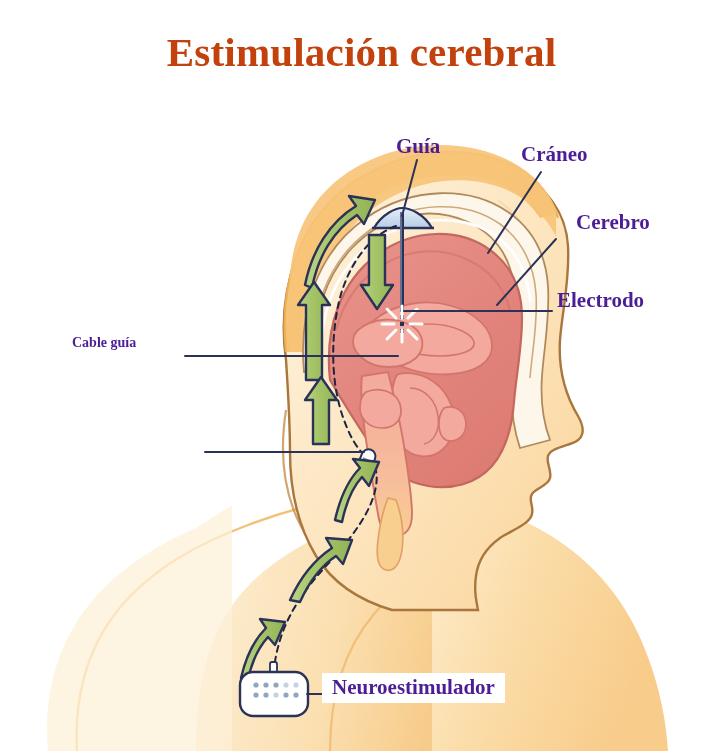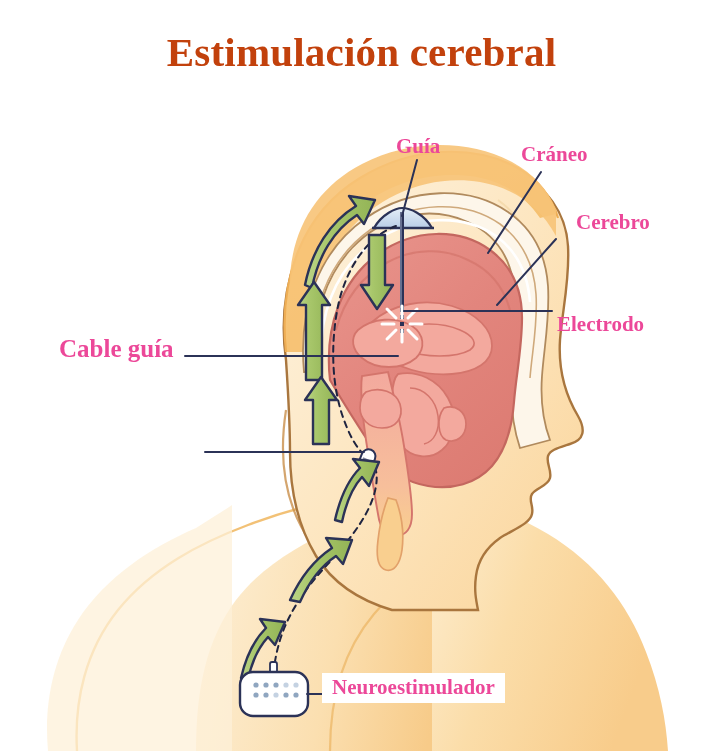--- a/index.html
+++ b/index.html
@@ -38,33 +38,33 @@
     font-weight: bold;
     font-size: 41px;
     letter-spacing: 0.2px;
     color: #c2410c;
     white-space: nowrap;
   }
   .callout {
     position: absolute;
     font-family: "Liberation Serif", "DejaVu Serif", serif;
     font-weight: bold;
-    color: #ec4899;
+    color: #4c1d95;
     white-space: nowrap;
     line-height: 1.1;
   }
   .callout.boxed {
     background: #ffffff;
     padding: 3px 10px 4px 10px;
   }
   #label-guia      { left: 396px; top: 135px; font-size: 21px; }
   #label-craneo    { left: 521px; top: 143px; font-size: 21px; text-align: center; }
   #label-cerebro   { left: 551px; top: 211px; font-size: 21px; margin-left: 25px; }
-  #label-electrodo { left: 557px; top: 313px; font-size: 21px; }
-  #label-cable     { left: 59px;  top: 335px; font-size: 25px; }
+  #label-electrodo { left: 557px; top: 289px; font-size: 21px; }
+  #label-cable     { left: 72px;  top: 335px; font-size: 14px; }
   #label-extension { left: 78px;  top: 430px; font-size: 21px; }
   #label-neuro     { left: 322px; top: 673px; font-size: 21px; }
 </style>
 </head>
 <body>
 
 <div id="stage">
 
   <svg id="diagram-svg" viewBox="0 0 723 751" xmlns="http://www.w3.org/2000/svg">
     <defs>

